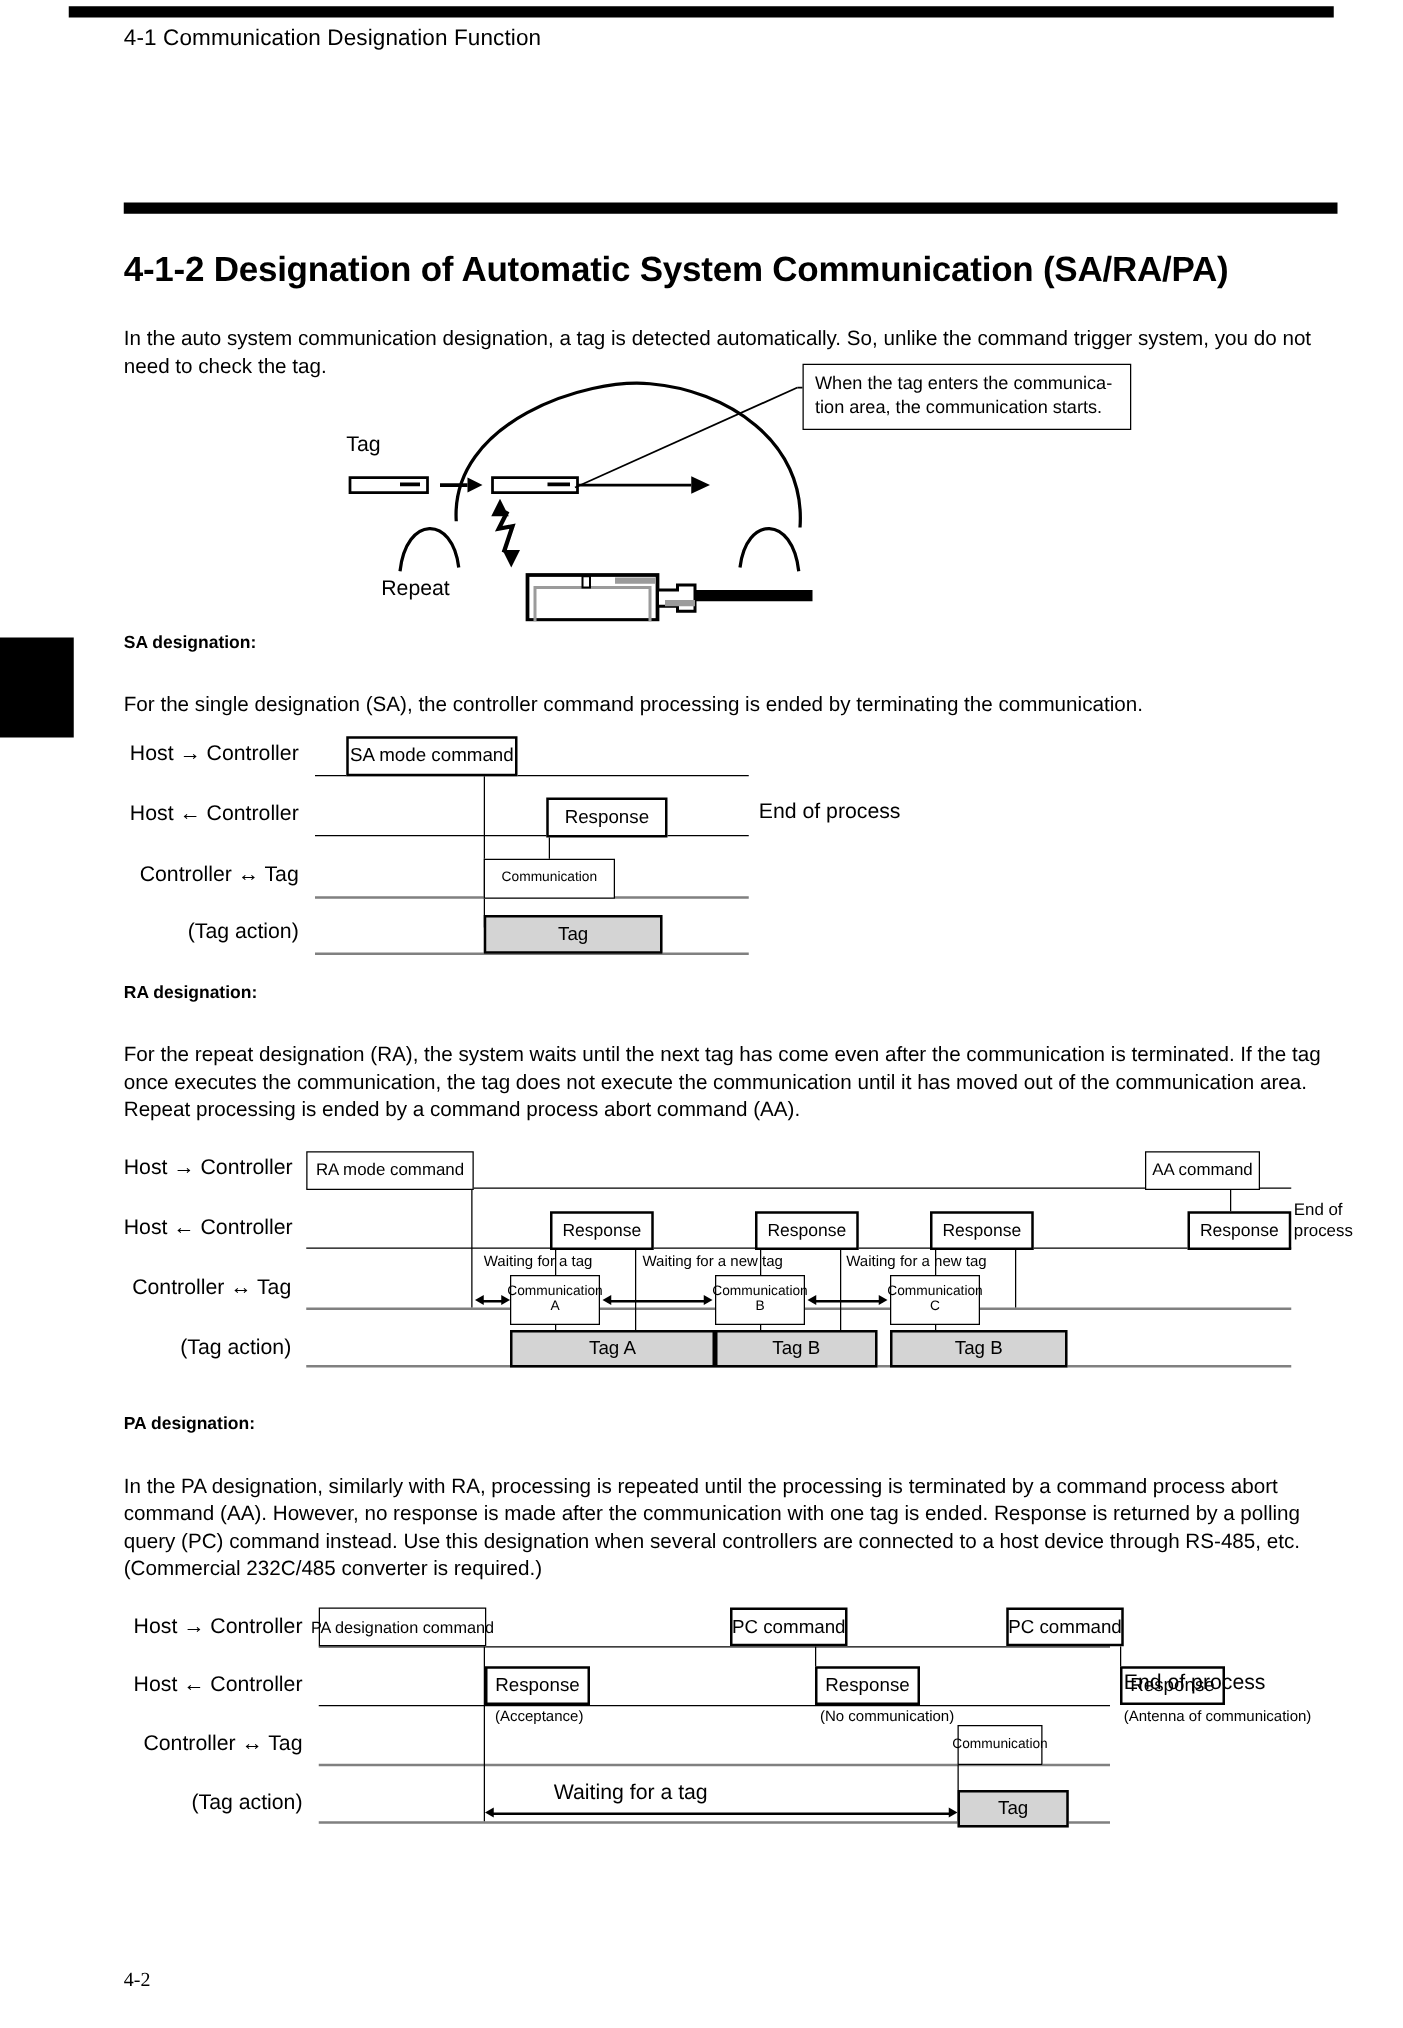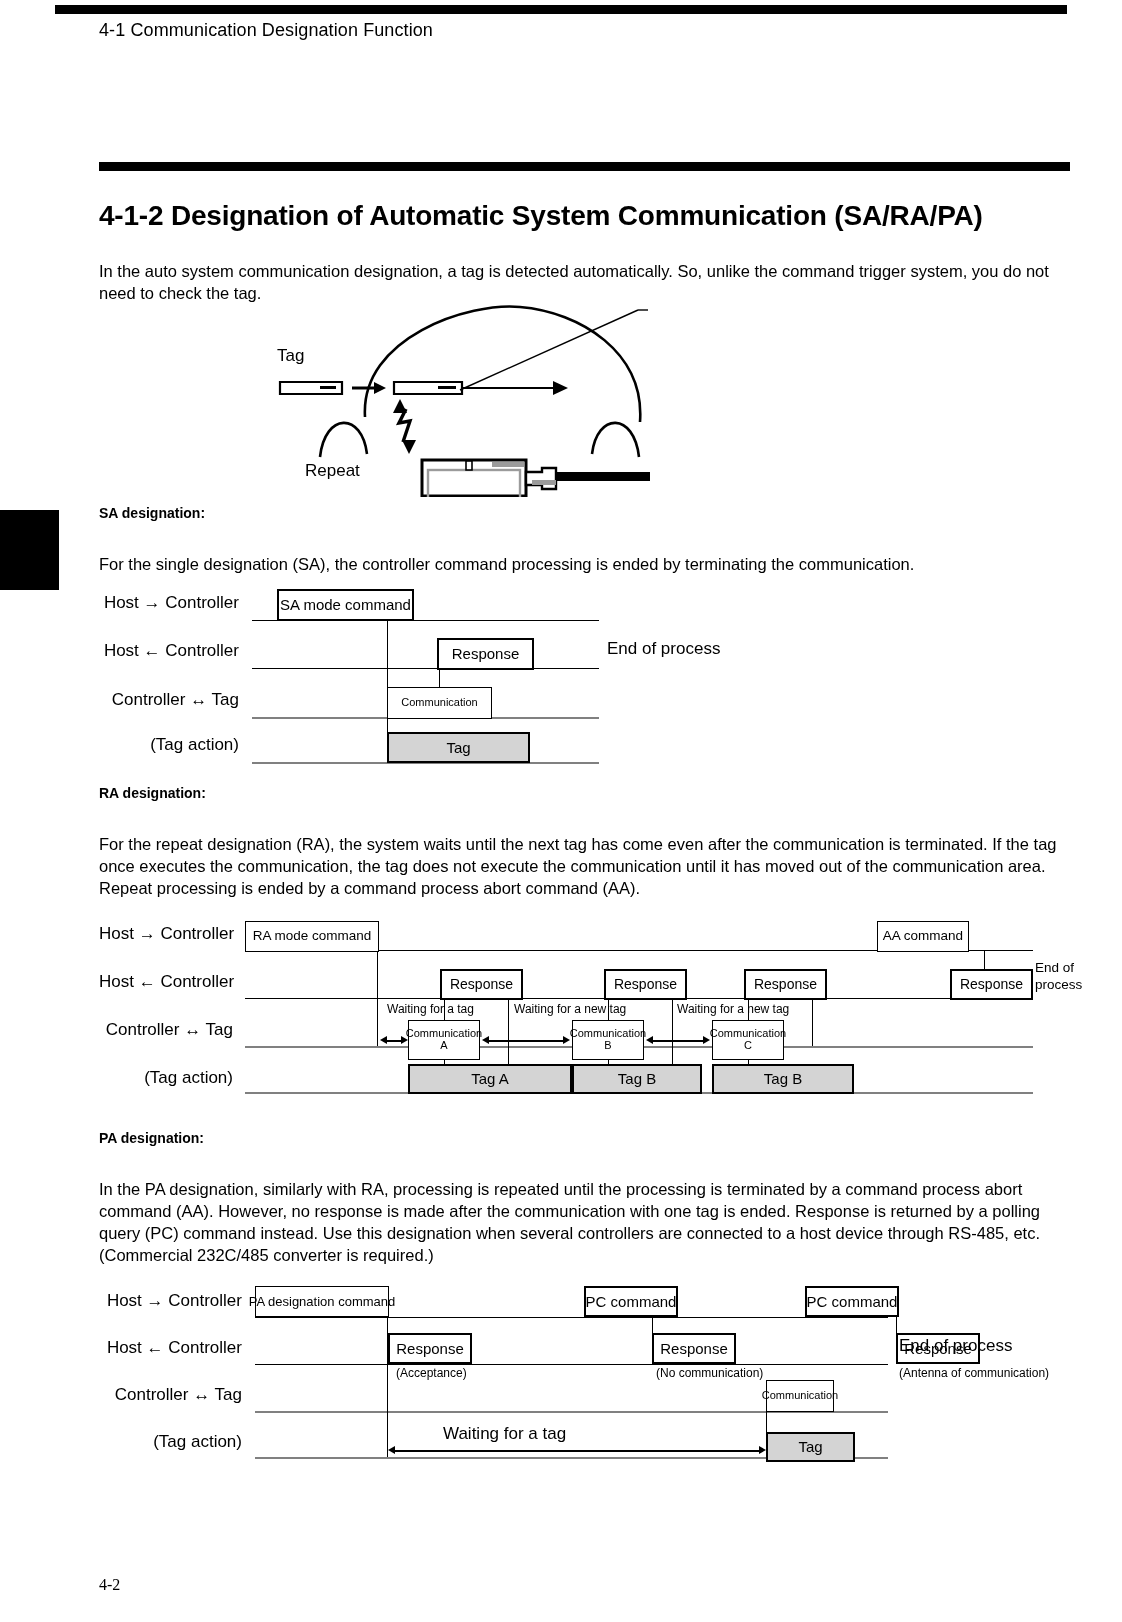--- a/index.html
+++ b/index.html
@@ -143,20 +143,21 @@
       <rect x="222" y="180" width="32" height="5" fill="#9b9b9b"></rect>
 
       <path d="M256,190 L272,190 L272,186 L286,186 L286,207 L272,207 L272,203 L256,203 Z" fill="#fff" stroke="#000" stroke-width="2.4"></path>
       <rect x="262" y="198" width="24" height="5" fill="#9b9b9b"></rect>
 
       <rect x="286" y="190" width="94" height="9" fill="#000"></rect>
     </g>
   </svg>
   <div class="plain" style="left:7px; top:64px;">Tag</div>
   <div class="plain" style="left:35px; top:179px;">Repeat</div>
+  <div class="callout" style="left:372px; top:9px; width:263px;">When the tag enters the communica-tion area, the communication starts.</div>
 </div>
 
 <div class="sub-head" style="top:505px;">SA designation:</div>
 <p class="body-txt" style="left:99px; top:538px; width:975px;">For the single designation (SA), the controller command processing is ended by terminating the communication.</p>
 
 <div class="diagram" id="sa-diagram" style="left:99px; top:580px; width:975px; height:195px;">
 
   <div class="rowlabel" style="left:0; top:13px; width:140px;">Host → Controller</div>
   <div class="rowlabel" style="left:0; top:61px; width:140px;">Host ← Controller</div>
   <div class="rowlabel" style="left:0; top:110px; width:140px;">Controller ↔ Tag</div>
@@ -196,21 +197,21 @@
   <div class="vline" style="left:278px; top:38px;  height:96px;"></div>
   <div class="vline" style="left:345px; top:86px;  height:95px;"></div>
   <div class="vline" style="left:409px; top:86px;  height:95px;"></div>
   <div class="vline" style="left:509px; top:86px;  height:95px;"></div>
   <div class="vline" style="left:573px; top:86px;  height:95px;"></div>
   <div class="vline" style="left:649px; top:86px;  height:95px;"></div>
   <div class="vline" style="left:713px; top:86px;  height:48px;"></div>
   <div class="vline" style="left:885px; top:38px;  height:48px;"></div>
 
   <div class="box sm" style="left:146px; top:9px; width:134px; height:31px; font-size:13.5px;">RA mode command</div>
-  <div class="box sm" style="left:778px; top:9px; width:92px; height:31px; font-size:13.5px;">AA command</div>
+  <div class="box sm" style="left:817px; top:9px; width:92px; height:31px; font-size:13.5px;">AA command</div>
 
   <div class="box" style="left:341px; top:57px; width:83px; height:31px; font-size:14px;">Response</div>
   <div class="box" style="left:505px; top:57px; width:83px; height:31px; font-size:14px;">Response</div>
   <div class="box" style="left:645px; top:57px; width:83px; height:31px; font-size:14px;">Response</div>
   <div class="box" style="left:851px; top:57px; width:83px; height:31px; font-size:14px;">Response</div>
 
   <div class="note" style="left:288px; top:90px;">Waiting for a tag</div>
   <div class="note" style="left:415px; top:90px;">Waiting for a new tag</div>
   <div class="note" style="left:578px; top:90px;">Waiting for a new tag</div>
 

